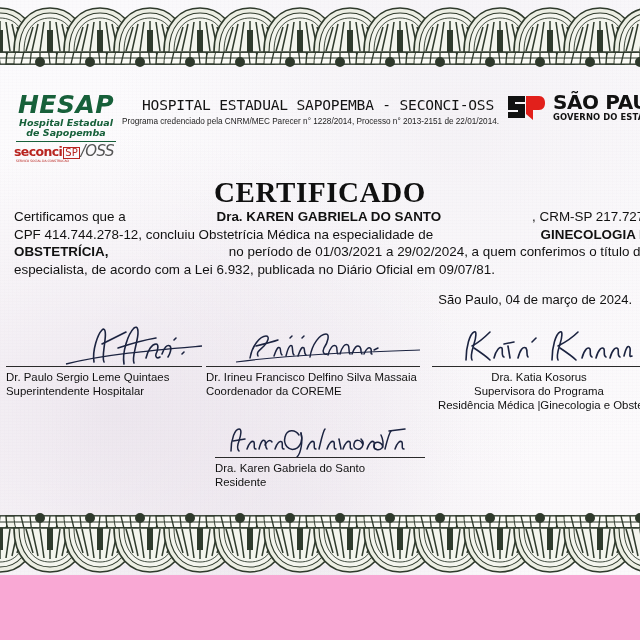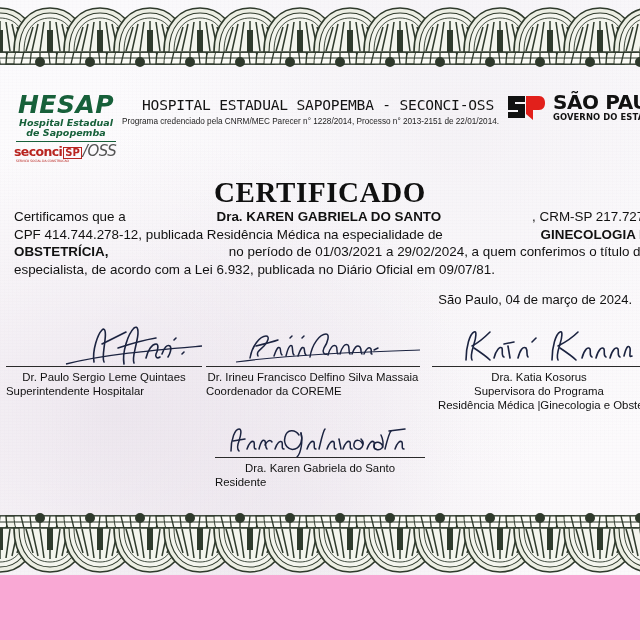--- a/index.html
+++ b/index.html
@@ -103,21 +103,21 @@
   }
   .seconci-word {
     font-family: "DejaVu Sans", sans-serif;
     font-weight: bold;
     font-size: 12.5px;
     color: #b8241f;
     letter-spacing: -.6px;
   }
   .seconci-sp {
     font-family: "DejaVu Sans", sans-serif;
-    font-weight: bold;
+    font-weight: normal;
     font-size: 10px;
     color: #b8241f;
     border: 1px solid #b8241f;
     padding: 0 1px;
     margin-left: 1px;
   }
   .seconci-oss {
     font-family: "DejaVu Sans", sans-serif;
     font-style: italic;
     font-size: 15px;
@@ -238,21 +238,21 @@
     width: 100%;
     height: 42px;
     pointer-events: none;
   }
   .sig-rule {
     height: 1px;
     background: #2a2a2a;
     width: 100%;
   }
   .sig-name {
-    text-align: center;
+    text-align: left;
     font-family: "Liberation Sans", sans-serif;
     font-size: 11.4px;
     color: #111;
     margin-top: 4px;
     white-space: nowrap;
   }
   .sig-role {
     font-family: "Liberation Sans", sans-serif;
     font-size: 11.4px;
     color: #111;
@@ -419,21 +419,21 @@
 
   <div class="cert-title">CERTIFICADO</div>
 
   <div class="body-text">
     <div class="body-line j">
       <span>Certificamos que a </span>
       <b>Dra. KAREN GABRIELA DO SANTO</b>
       <span>, CRM-SP 217.727,</span>
     </div>
     <div class="body-line j">
-      <span>CPF 414.744.278-12, publicada Residência Médica na especialidade de </span>
+      <span>CPF 414.744.278-12, concluiu Obstetrícia Médica na especialidade de </span>
       <b>GINECOLOGIA E</b>
     </div>
     <div class="body-line j">
       <b>OBSTETRÍCIA,</b>
       <span> no período de 01/03/2021 a 29/02/2024, a quem conferimos o título de</span>
     </div>
     <div class="body-line">especialista, de acordo com a Lei 6.932, publicada no Diário Oficial em 09/07/81.</div>
   </div>
 
   <div class="place-date">São Paulo, 04 de março de 2024.</div>

